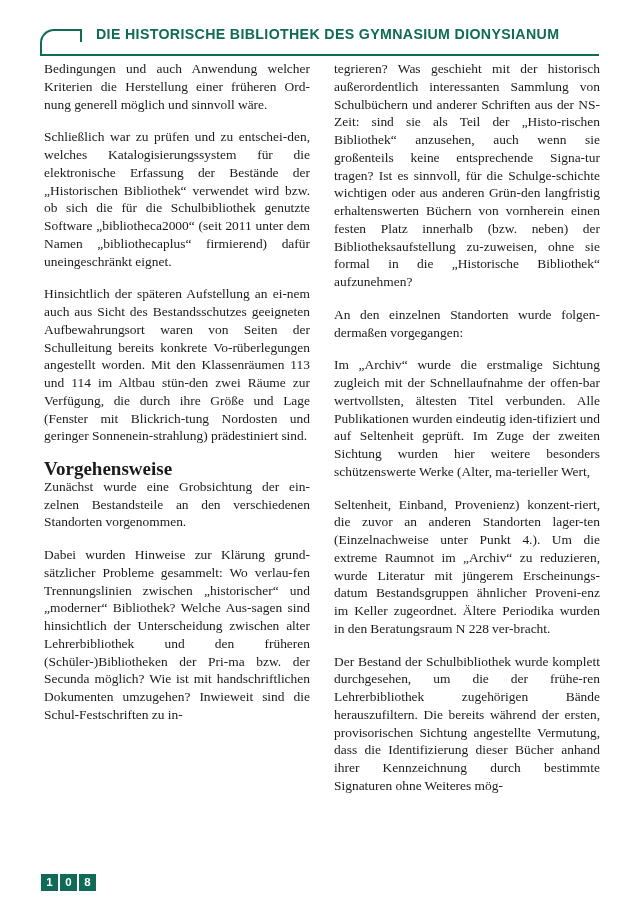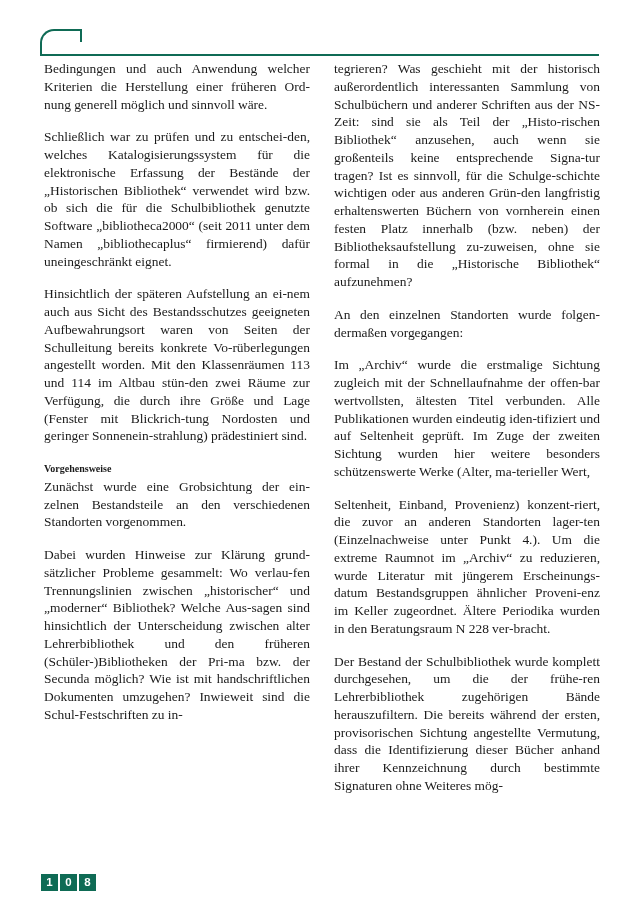--- a/index.html
+++ b/index.html
@@ -93,21 +93,21 @@
     text-align: justify;
     text-justify: inter-word;
     hyphens: manual;
     -webkit-hyphens: manual;
     word-spacing: -0.1px;
   }
   p.para.last { margin-bottom: 0; }
 
   .subhead {
     margin: 0;
-    font-size: 10px;
+    font-size: 19px;
     line-height: 17.75px;
     font-weight: bold;
     text-align: left;
   }
 
   
   .folio {
     position: absolute;
     left: 41px;
     top: 874px;
@@ -127,20 +127,21 @@
   }
 </style>
 </head>
 <body>
 
 <div class="page">
 
   <div class="header">
     <div class="header-bracket"></div>
     <div class="header-bracket-stub"></div>
+    <div class="header-title">DIE HISTORISCHE BIBLIOTHEK DES GYMNASIUM DIONYSIANUM</div>
     <div class="header-rule"></div>
   </div>
 
   <div class="columns">
 
     <div class="col col-left">
       <p class="para">Bedingungen und auch Anwendung welcher Kriterien die Herstellung einer früheren Ord-nung generell möglich und sinnvoll wäre.</p>
       <p class="para">Schließlich war zu prüfen und zu entschei-den, welches Katalogisierungssystem für die elektronische Erfassung der Bestände der „Historischen Bibliothek“ verwendet wird bzw. ob sich die für die Schulbibliothek genutzte Software „bibliotheca2000“ (seit 2011 unter dem Namen „bibliothecaplus“ firmierend) dafür uneingeschränkt eignet.</p>
       <p class="para">Hinsichtlich der späteren Aufstellung an ei-nem auch aus Sicht des Bestandsschutzes geeigneten Aufbewahrungsort waren von Seiten der Schulleitung bereits konkrete Vo-rüberlegungen angestellt worden. Mit den Klassenräumen 113 und 114 im Altbau stün-den zwei Räume zur Verfügung, die durch ihre Größe und Lage (Fenster mit Blickrich-tung Nordosten und geringer Sonnenein-strahlung) prädestiniert sind.</p>
       <p class="subhead">Vorgehensweise</p>

